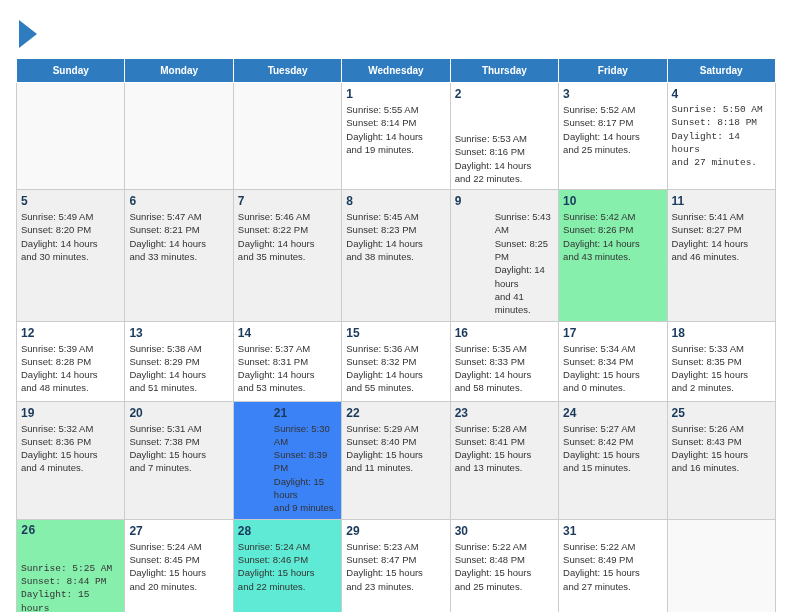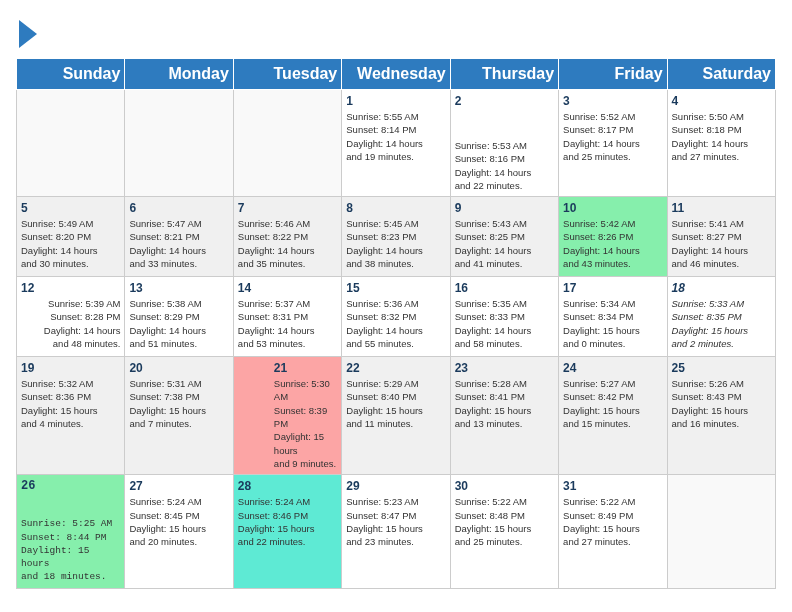--- a/index.html
+++ b/index.html
@@ -49,24 +49,24 @@
       color: #333;
     }
     table {
       width: 100%;
       border-collapse: collapse;
       table-layout: fixed;
     }
     thead th {
       background-color: #2e7bbf;
       color: #fff;
-      font-size: 16px;
+      font-size: 10px;
       font-weight: bold;
       padding: 6px 4px;
-      text-align: right;
+      text-align: center;
       border: 1px solid #fff;
     }
     td {
       border: 1px solid #ccc;
       vertical-align: top;
       padding: 4px;
       font-size: 10px;
       color: #333;
       height: 80px;
     }
@@ -146,21 +146,21 @@
         </td>
         <td style="background-color: rgb(255, 255, 255);">
           <div class="day-num">3</div>
           <div class="day-info" style="white-space: pre-line;">Sunrise: 5:52 AM
 Sunset: 8:17 PM
 Daylight: 14 hours
 and 25 minutes.</div>
         </td>
         <td style="background-color: rgb(255, 255, 255);">
           <div class="day-num">4</div>
-          <div class="day-info" style="white-space: pre-line;">Sunrise: 5:50 AM
+          <div class="day-info" style="white-space: pre-line; font-family: Liberation Mono, monospace;">Sunrise: 5:50 AM
 Sunset: 8:18 PM
 Daylight: 14 hours
 and 27 minutes.</div>
         </td>
       </tr>
       <tr>
         <td style="background-color: rgb(240, 240, 240);">
           <div class="day-num">5</div>
           <div class="day-info" style="white-space: pre-line;">Sunrise: 5:49 AM
 Sunset: 8:20 PM
@@ -183,21 +183,21 @@
         </td>
         <td style="background-color: rgb(240, 240, 240);">
           <div class="day-num">8</div>
           <div class="day-info" style="white-space: pre-line;">Sunrise: 5:45 AM
 Sunset: 8:23 PM
 Daylight: 14 hours
 and 38 minutes.</div>
         </td>
         <td style="background-color: rgb(240, 240, 240);">
           <div class="day-num">9</div>
-          <div class="day-info" style="white-space: pre-line;">Sunrise: 5:43 AM
+          <div class="day-info" style="white-space: pre-line; margin-left: 40px;">Sunrise: 5:43 AM
 Sunset: 8:25 PM
 Daylight: 14 hours
 and 41 minutes.</div>
         </td>
         <td style="background-color: #86efac;">
           <div class="day-num">10</div>
           <div class="day-info" style="white-space: pre-line;">Sunrise: 5:42 AM
 Sunset: 8:26 PM
 Daylight: 14 hours
 and 43 minutes.</div>
@@ -206,21 +206,21 @@
           <div class="day-num">11</div>
           <div class="day-info" style="white-space: pre-line;">Sunrise: 5:41 AM
 Sunset: 8:27 PM
 Daylight: 14 hours
 and 46 minutes.</div>
         </td>
       </tr>
       <tr>
         <td style="background-color: rgb(255, 255, 255);">
           <div class="day-num">12</div>
-          <div class="day-info" style="white-space: pre-line; text-align: right;">Sunrise: 5:39 AM
+          <div class="day-info" style="white-space: pre-line;">Sunrise: 5:39 AM
 Sunset: 8:28 PM
 Daylight: 14 hours
 and 48 minutes.</div>
         </td>
         <td style="background-color: rgb(255, 255, 255); margin-left: 44px;">
           <div class="day-num">13</div>
           <div class="day-info" style="white-space: pre-line;">Sunrise: 5:38 AM
 Sunset: 8:29 PM
 Daylight: 14 hours
 and 51 minutes.</div>
@@ -246,21 +246,21 @@
 Daylight: 14 hours
 and 58 minutes.</div>
         </td>
         <td style="background-color: rgb(255, 255, 255);">
           <div class="day-num">17</div>
           <div class="day-info" style="white-space: pre-line;">Sunrise: 5:34 AM
 Sunset: 8:34 PM
 Daylight: 15 hours
 and 0 minutes.</div>
         </td>
-        <td style="background-color: rgb(255, 255, 255); font-style: italic;">
+        <td style="background-color: rgb(255, 255, 255);">
           <div class="day-num">18</div>
           <div class="day-info" style="white-space: pre-line;">Sunrise: 5:33 AM
 Sunset: 8:35 PM
 Daylight: 15 hours
 and 2 minutes.</div>
         </td>
       </tr>
       <tr>
         <td style="background-color: rgb(240, 240, 240);">
           <div class="day-num">19</div>
@@ -269,21 +269,21 @@
 Daylight: 15 hours
 and 4 minutes.</div>
         </td>
         <td style="background-color: rgb(240, 240, 240);">
           <div class="day-num">20</div>
           <div class="day-info" style="white-space: pre-line;">Sunrise: 5:31 AM
 Sunset: 7:38 PM
 Daylight: 15 hours
 and 7 minutes.</div>
         </td>
-        <td style="background-color: #fca5a5; padding-left: 40px;">
+        <td style="background-color: #3b82f6; padding-left: 40px;">
           <div class="day-num">21</div>
           <div class="day-info" style="white-space: pre-line;">Sunrise: 5:30 AM
 Sunset: 8:39 PM
 Daylight: 15 hours
 and 9 minutes.</div>
         </td>
         <td style="background-color: rgb(240, 240, 240);">
           <div class="day-num">22</div>
           <div class="day-info" style="white-space: pre-line;">Sunrise: 5:29 AM
 Sunset: 8:40 PM

